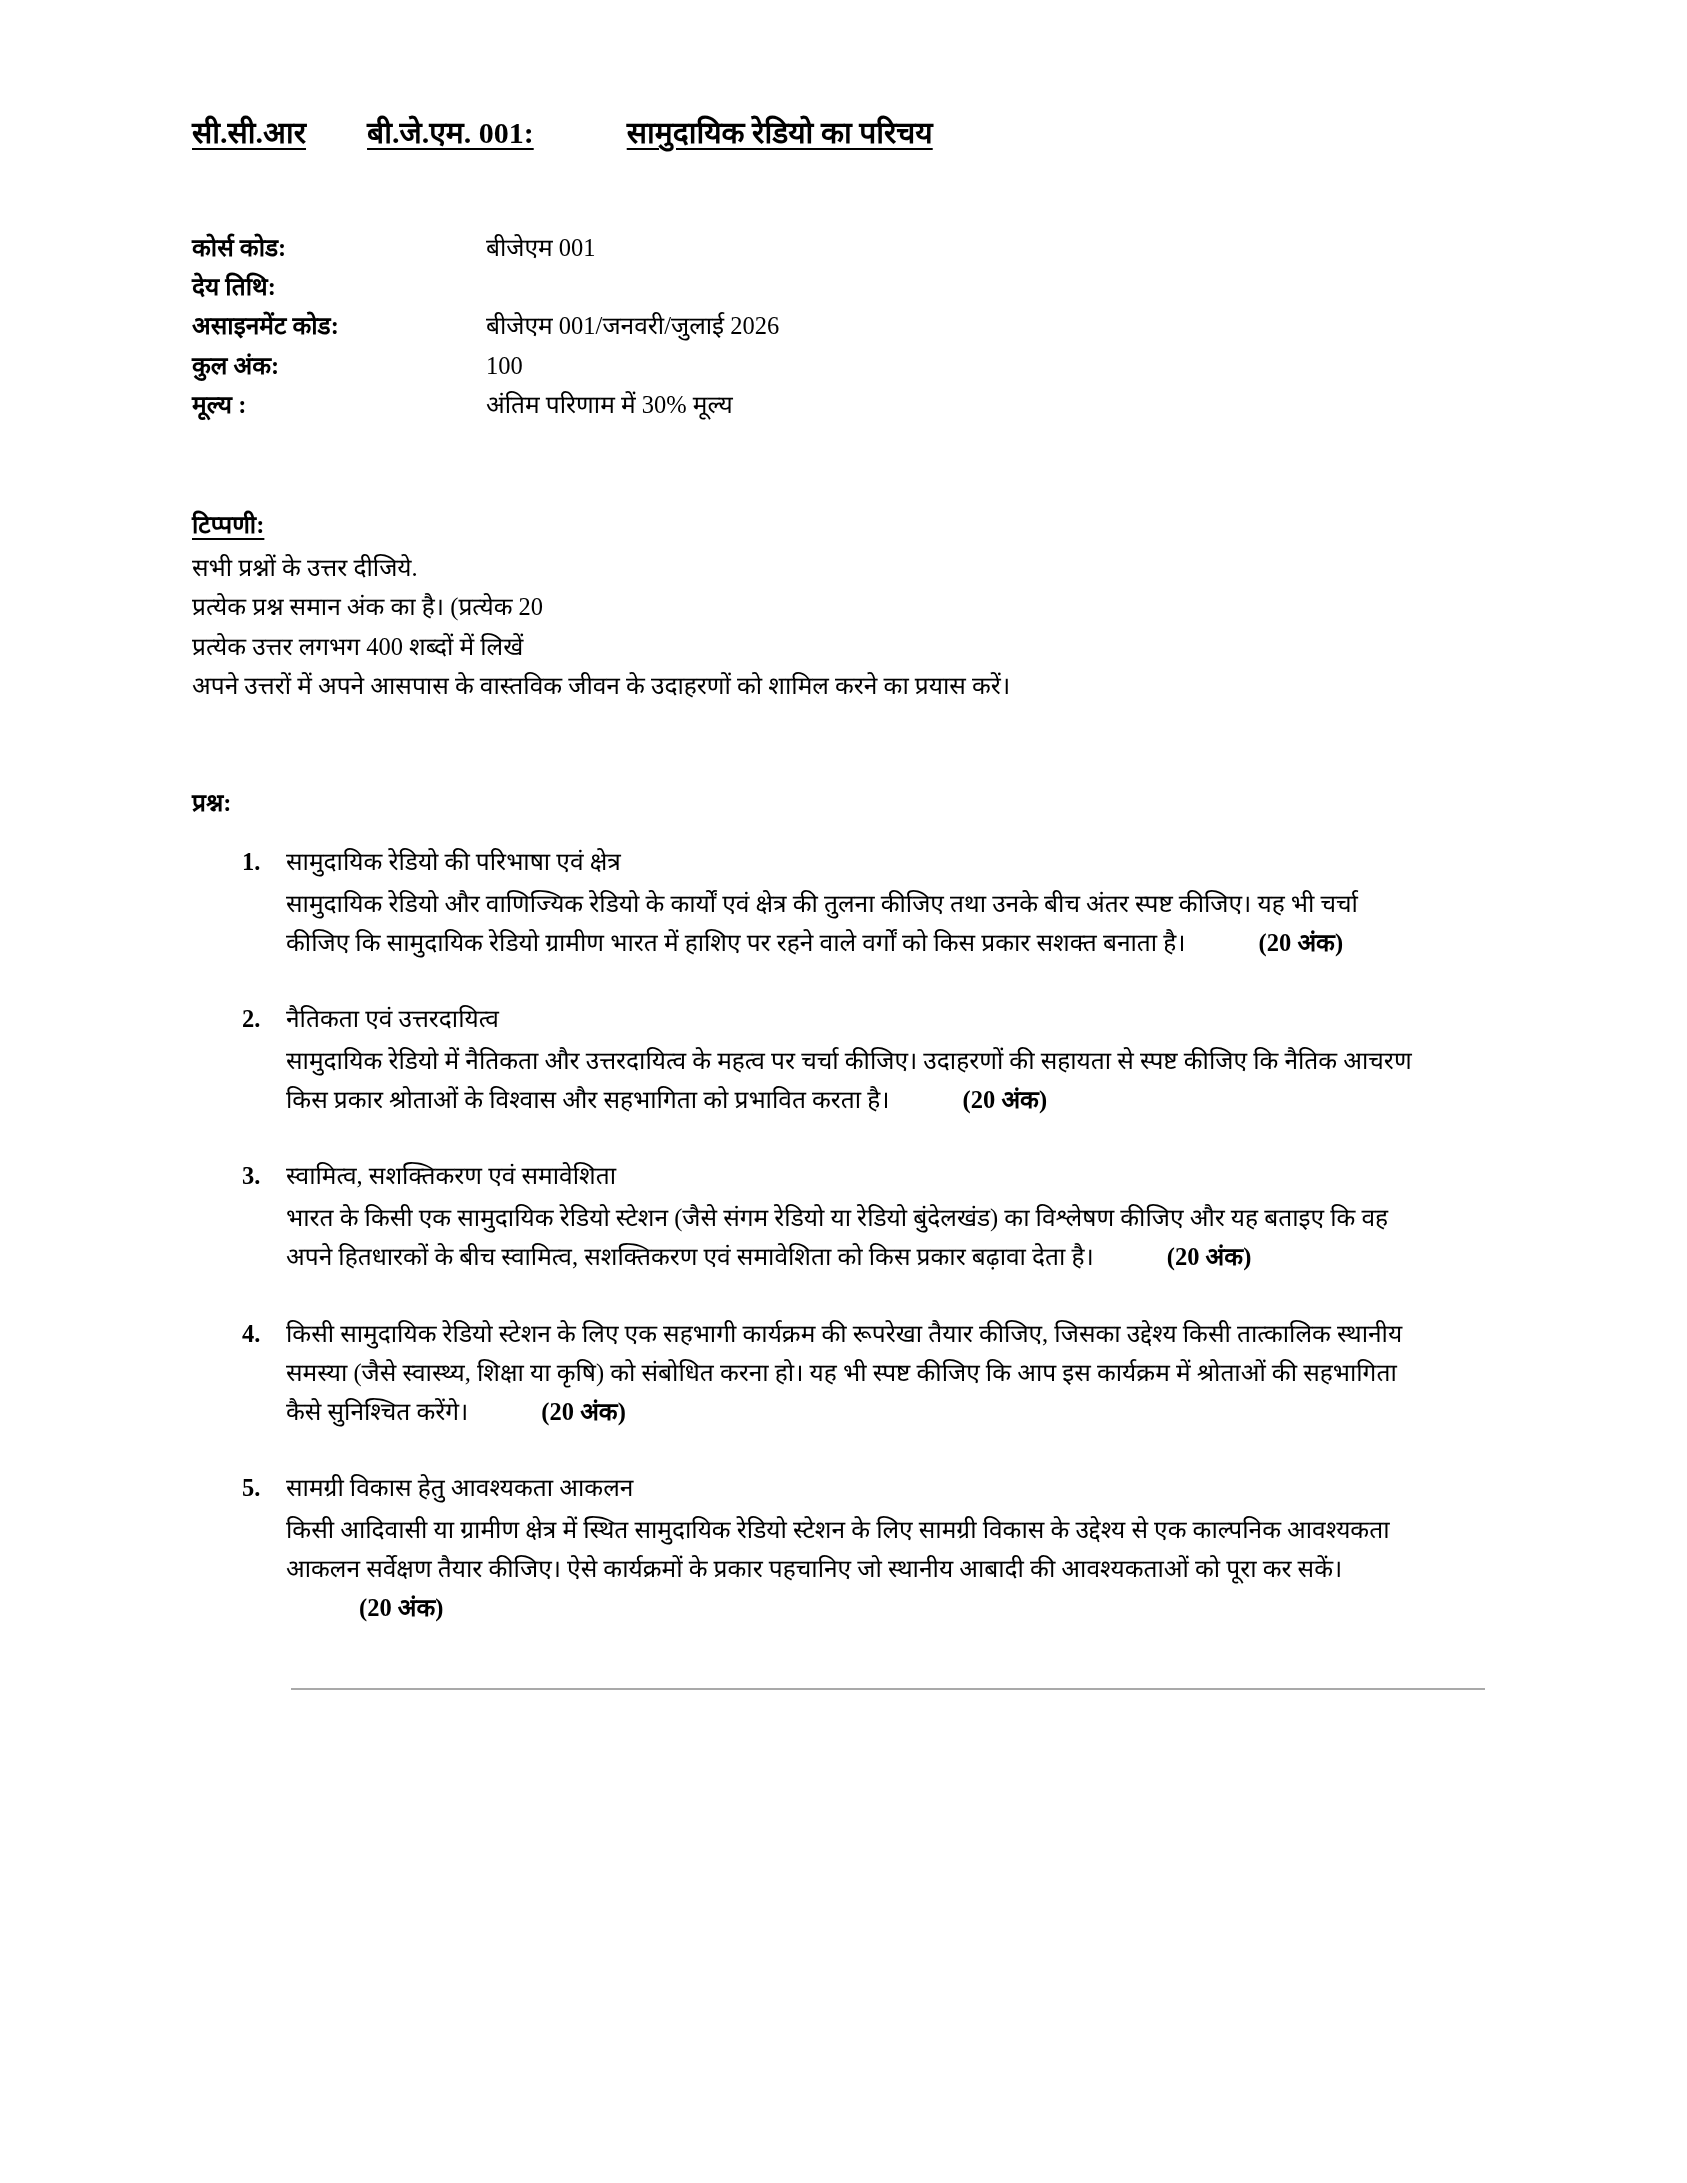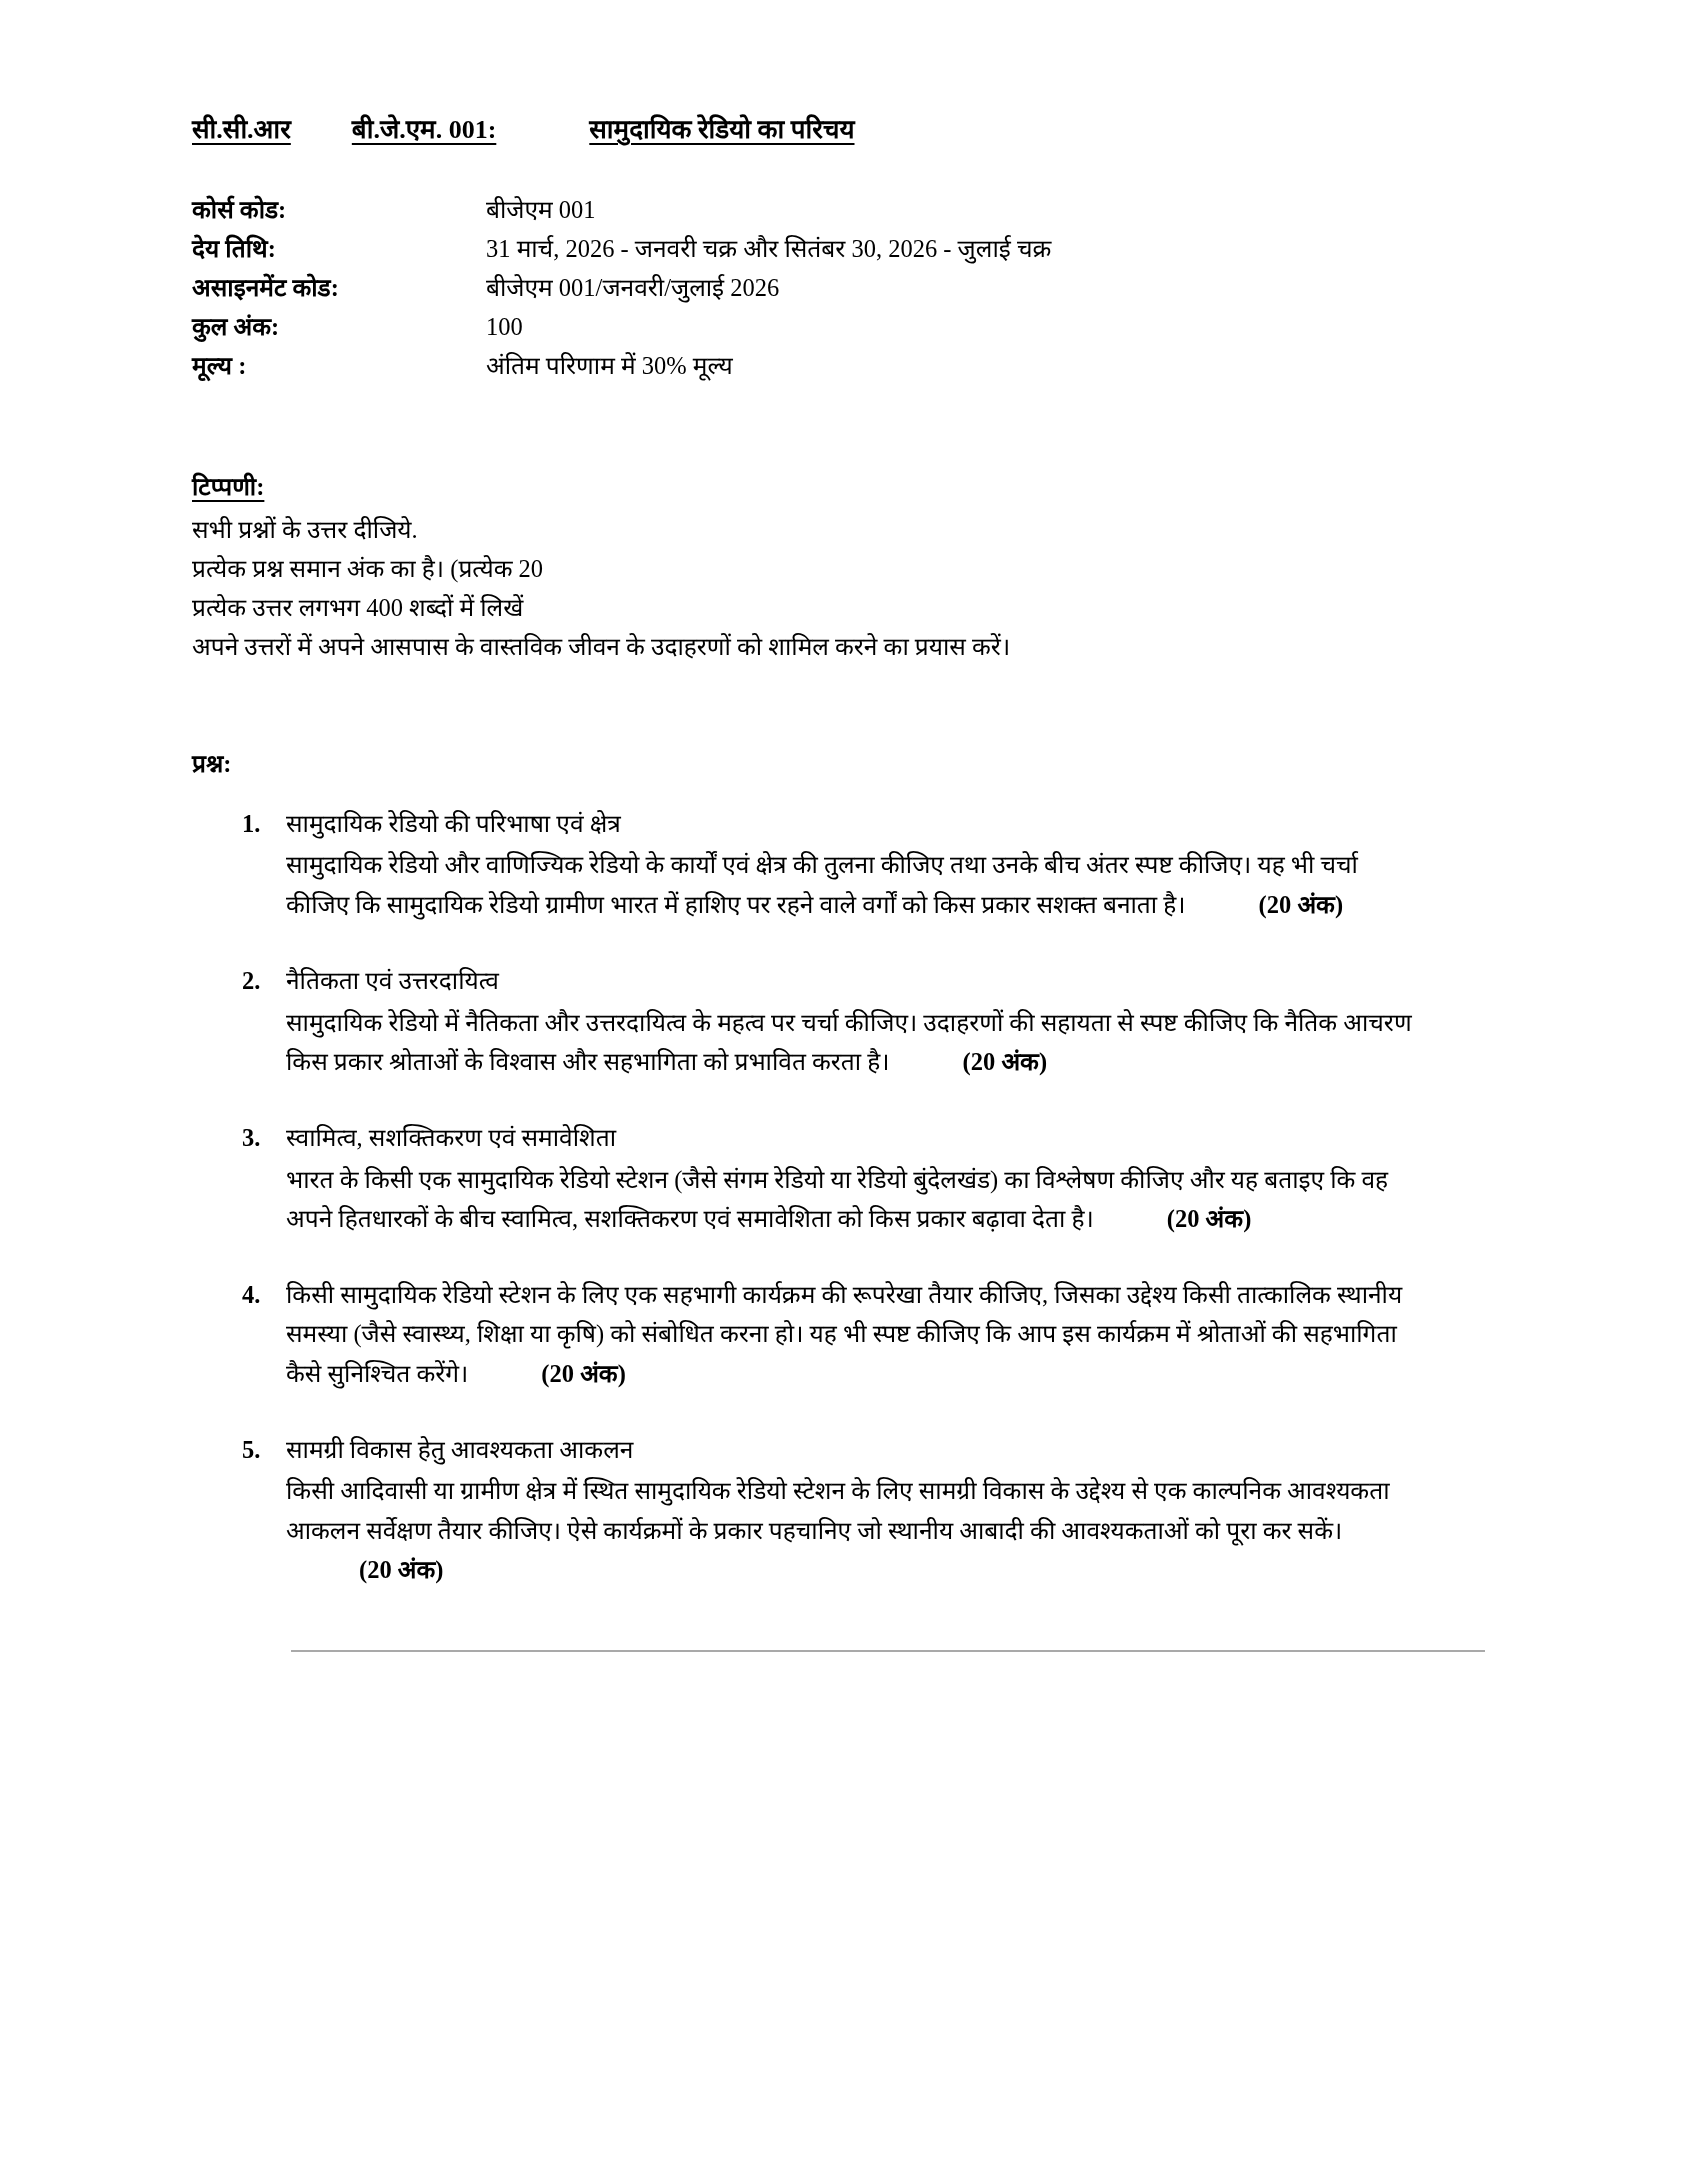--- a/index.html
+++ b/index.html
@@ -13,21 +13,21 @@
     font-family: "Liberation Serif", "DejaVu Serif", serif;
     font-size: 24.5px;
     line-height: 1.6;
     padding: 109px 218px 0 192px;
     position: relative;
     overflow: hidden;
   }
   .u { text-decoration: underline; text-decoration-thickness: 1.7px; text-underline-offset: 4.6px; }
 
   
-  .header { font-weight: bold; font-size: 26px; white-space: nowrap; margin-bottom: 39px; }
+  .header { font-weight: bold; font-size: 30px; white-space: nowrap; margin-bottom: 71px; }
   .header .seg2 { margin-left: 61px; }
   .header .seg3 { margin-left: 93px; }
 
   
   .meta { margin-bottom: 81px; }
   .meta-row { display: grid; grid-template-columns: 294px 1fr; }
   .meta-label { font-weight: bold; }
   .meta-value { font-weight: normal; }
 
   
@@ -60,21 +60,20 @@
     <span class="u">सी.सी.आर</span><span class="u seg2">बी.जे.एम. 001:</span><span class="u seg3">सामुदायिक रेडियो का परिचय</span>
   </div>
 
   <div class="meta">
     <div class="meta-row">
       <span class="meta-label">कोर्स कोड:</span>
       <span class="meta-value">बीजेएम 001</span>
     </div>
     <div class="meta-row">
       <span class="meta-label">देय तिथि:</span>
-      <span class="meta-value">31 मार्च, 2026 - जनवरी चक्र और सितंबर 30, 2026 - जुलाई चक्र</span>
     </div>
     <div class="meta-row">
       <span class="meta-label">असाइनमेंट कोड:</span>
       <span class="meta-value">बीजेएम 001/जनवरी/जुलाई 2026</span>
     </div>
     <div class="meta-row">
       <span class="meta-label">कुल अंक:</span>
       <span class="meta-value">100</span>
     </div>
     <div class="meta-row">

